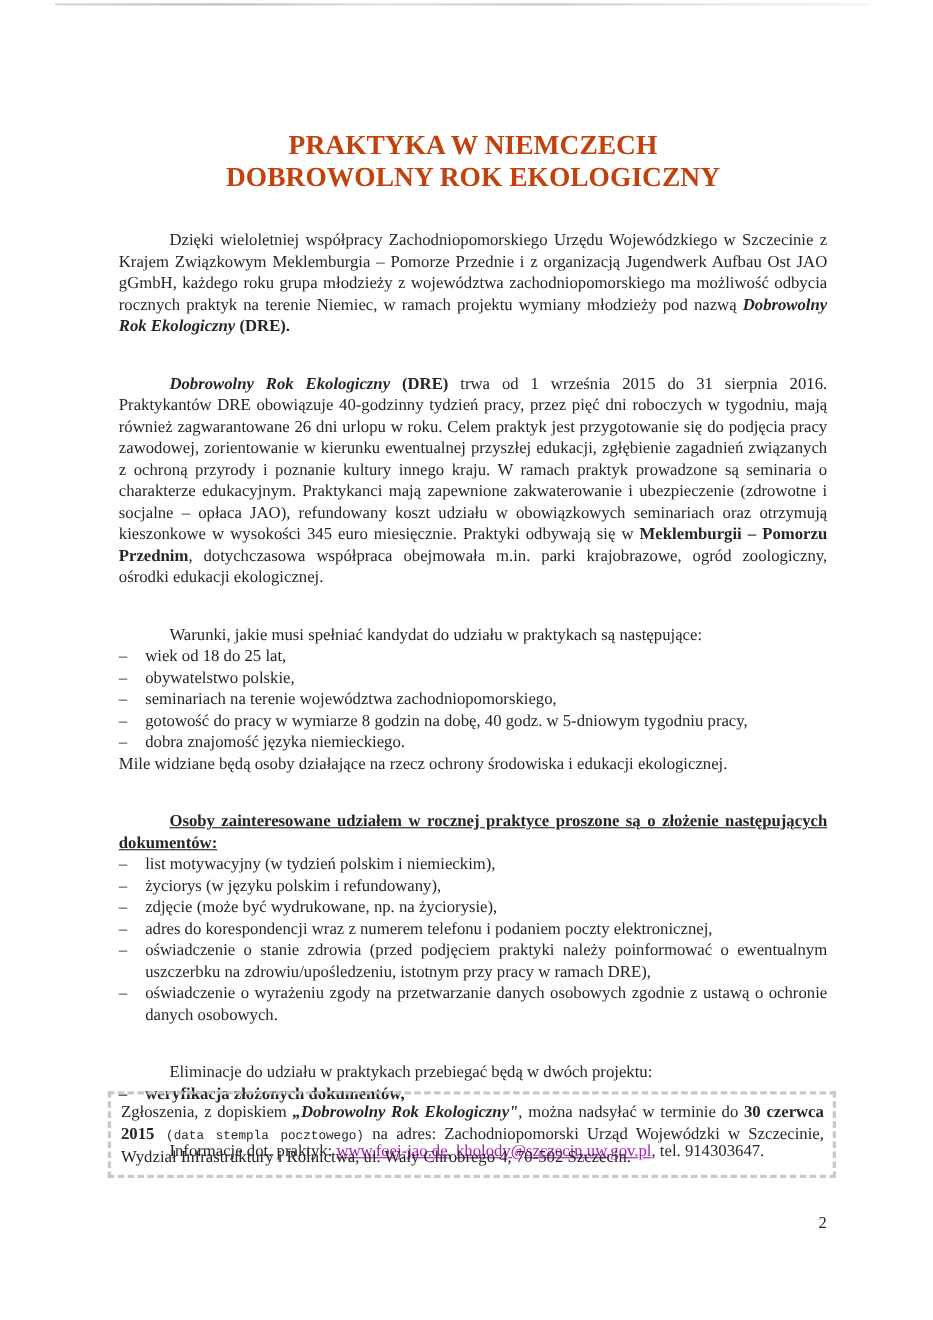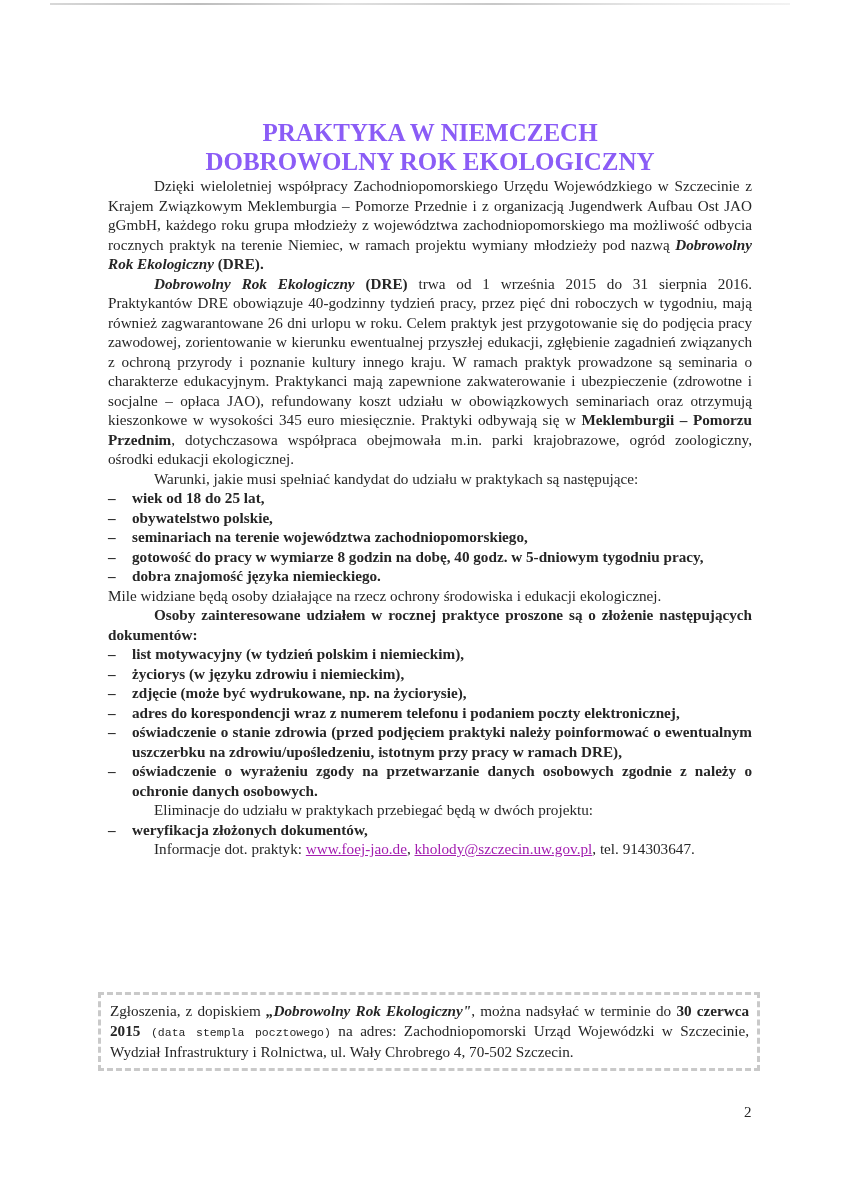--- a/index.html
+++ b/index.html
@@ -1,29 +1,29 @@
 <!DOCTYPE html>
 <html><head>
 <meta charset="utf-8">
 <style>
   html, body { margin:0; padding:0; background:#ffffff; }
   body { width:848px; height:1200px; position:relative; overflow:hidden;
          font-family:"Liberation Serif", "DejaVu Serif", serif; color:#262626; }
   .scanline { position:absolute; top:3px; left:50px; width:740px; height:2px;
               background:linear-gradient(90deg, #d8d8d8, #bdbdbd 20%, #e0e0e0 40%, #c8c8c8 60%, #e6e6e6 80%, #f2f2f2); }
   .page { position:absolute; left:108px; top:118px; width:644px; }
-  .title { text-align:center; font-weight:bold; font-size:25px; line-height:29px; margin:0; color:#8b5cf6; }
+  .title { text-align:center; font-weight:bold; font-size:25px; line-height:29px; margin:0; color:#c2410c; }
   p { margin:0; font-size:15.2px; line-height:19.5px; text-align:justify; }
-  .indent { text-indent:46px; }
-  .list { list-style:none; margin:0; padding:0;font-weight:bold; }
+  .indent { text-indent:46px;margin-top:33px; }
+  .list { list-style:none; margin:0; padding:0; }
   .list li { position:relative; padding-left:24px; font-size:15.2px; line-height:19.5px; text-align:justify; }
   .list li::before { content:"\2013"; position:absolute; left:0; top:0; }
   .bold { font-weight:bold; }
   .bi { font-weight:bold; font-style:italic; }
-  .ul { }
+  .ul { text-decoration:underline; }
   a { color:#a21caf; text-decoration:underline; }
   .box { position:absolute; left:98px; top:992px; width:662px; padding:6px 8px 6px 9px;
          border:3px dashed #c9c9c9; box-sizing:border-box; }
   .box p { font-size:15.2px; line-height:19.5px; }
   .small { font-size:11.5px;font-family:Liberation Mono, monospace; }
   .pagenum { position:absolute; left:744px; top:1104px; font-size:15px; }
 </style>
 </head>
 <body>
 
@@ -45,25 +45,25 @@
     <li>obywatelstwo polskie,</li>
     <li>seminariach na terenie województwa zachodniopomorskiego,</li>
     <li>gotowość do pracy w wymiarze 8 godzin na dobę, 40 godz. w 5-dniowym tygodniu pracy,</li>
     <li>dobra znajomość języka niemieckiego.</li>
   </ul>
   <p>Mile widziane będą osoby działające na rzecz ochrony środowiska i edukacji ekologicznej.</p>
 
   <p class="indent bold ul">Osoby zainteresowane udziałem w rocznej praktyce proszone są o złożenie następujących dokumentów:</p>
   <ul class="list">
     <li>list motywacyjny (w tydzień polskim i niemieckim),</li>
-    <li>życiorys (w języku zdrowiu i niemieckim),</li>
+    <li>życiorys (w języku polskim i refundowany),</li>
     <li>zdjęcie (może być wydrukowane, np. na życiorysie),</li>
     <li>adres do korespondencji wraz z numerem telefonu i podaniem poczty elektronicznej,</li>
     <li>oświadczenie o stanie zdrowia (przed podjęciem praktyki należy poinformować o ewentualnym uszczerbku na zdrowiu/upośledzeniu, istotnym przy pracy w ramach DRE),</li>
-    <li>oświadczenie o wyrażeniu zgody na przetwarzanie danych osobowych zgodnie z należy o ochronie danych osobowych.</li>
+    <li>oświadczenie o wyrażeniu zgody na przetwarzanie danych osobowych zgodnie z ustawą o ochronie danych osobowych.</li>
   </ul>
 
   <p class="indent">Eliminacje do udziału w praktykach przebiegać będą w dwóch projektu:</p>
   <ul class="list bold">
     <li>weryfikacja złożonych dokumentów,</li>
   </ul>
 
   <p class="indent"><span>Informacje dot. praktyk: </span><a>www.foej-jao.de</a><span>, </span><a>kholody@szczecin.uw.gov.pl</a><span>, tel. 914303647.</span></p>
 </div>
 

